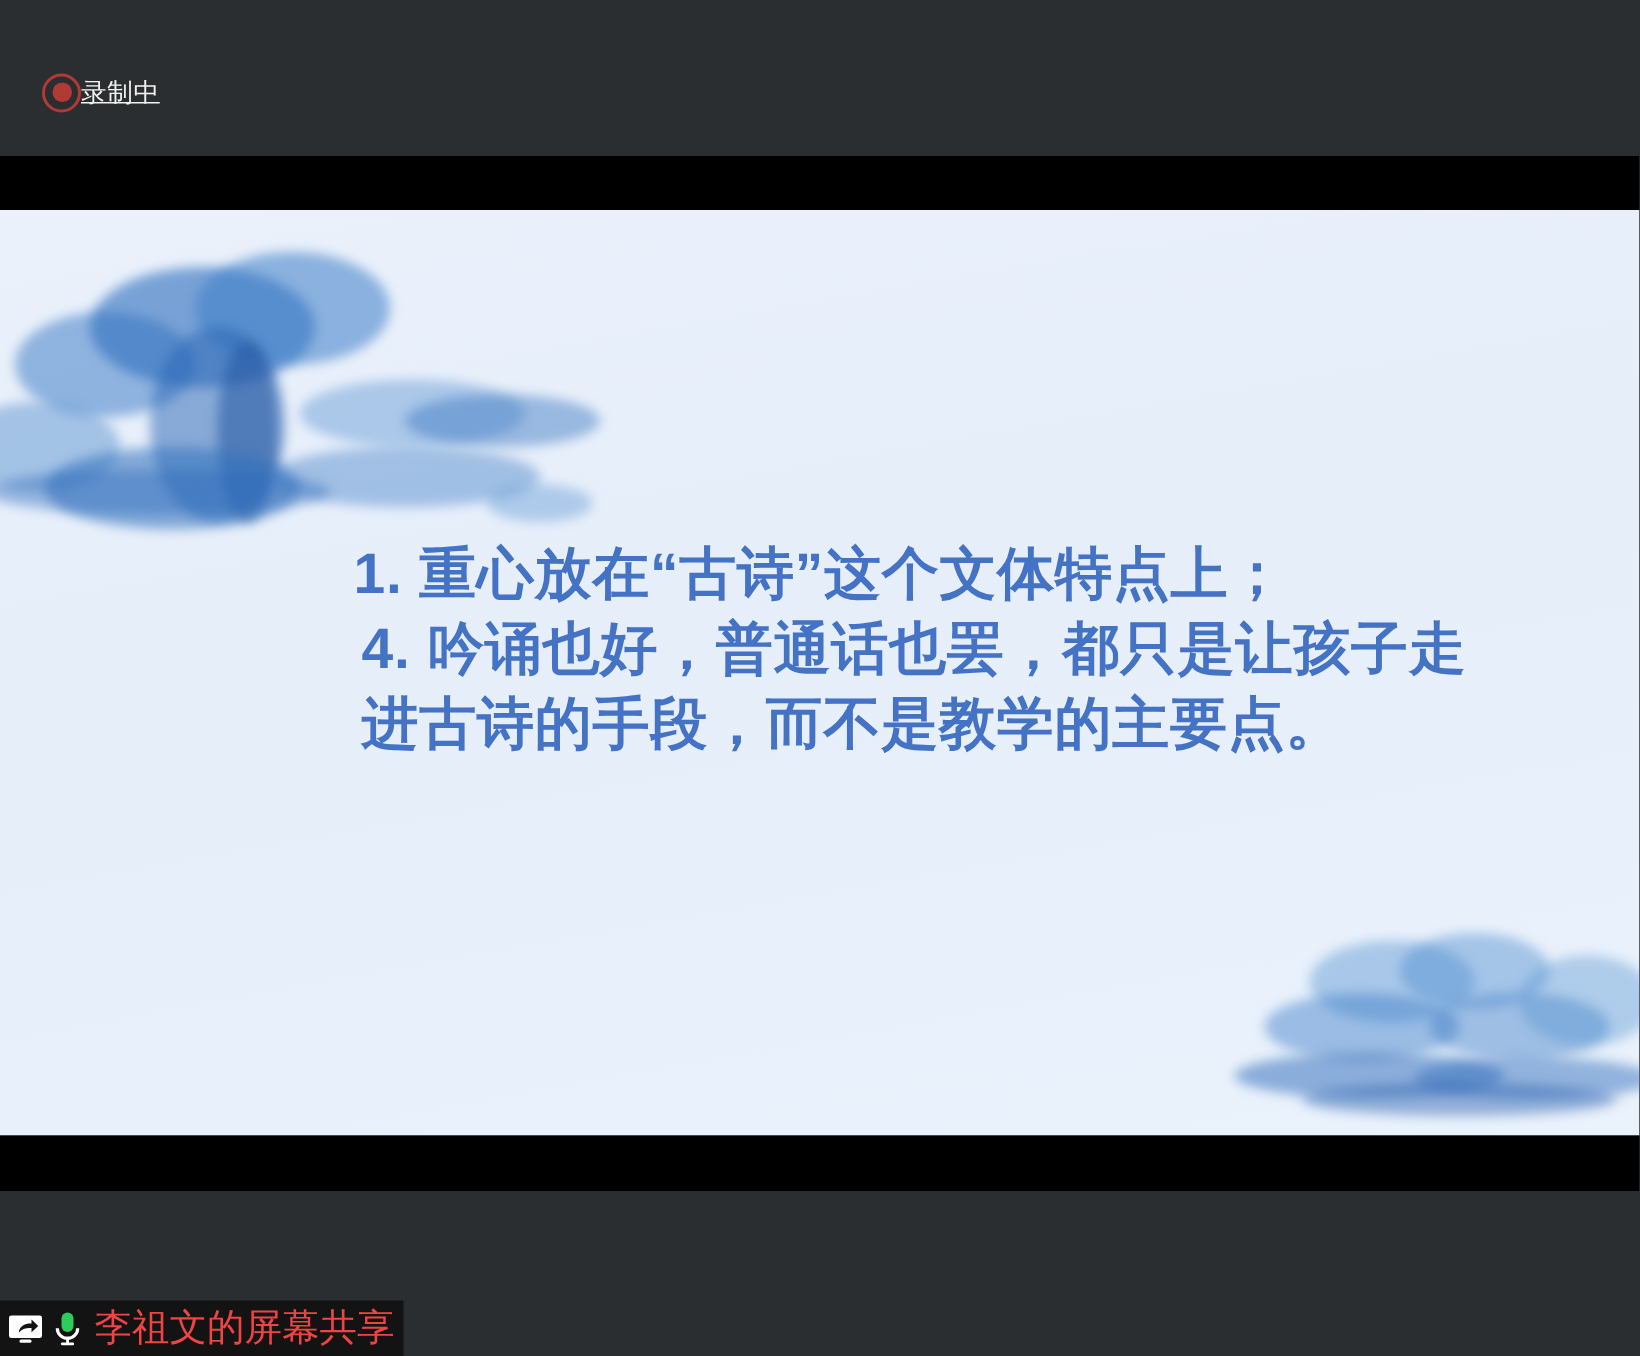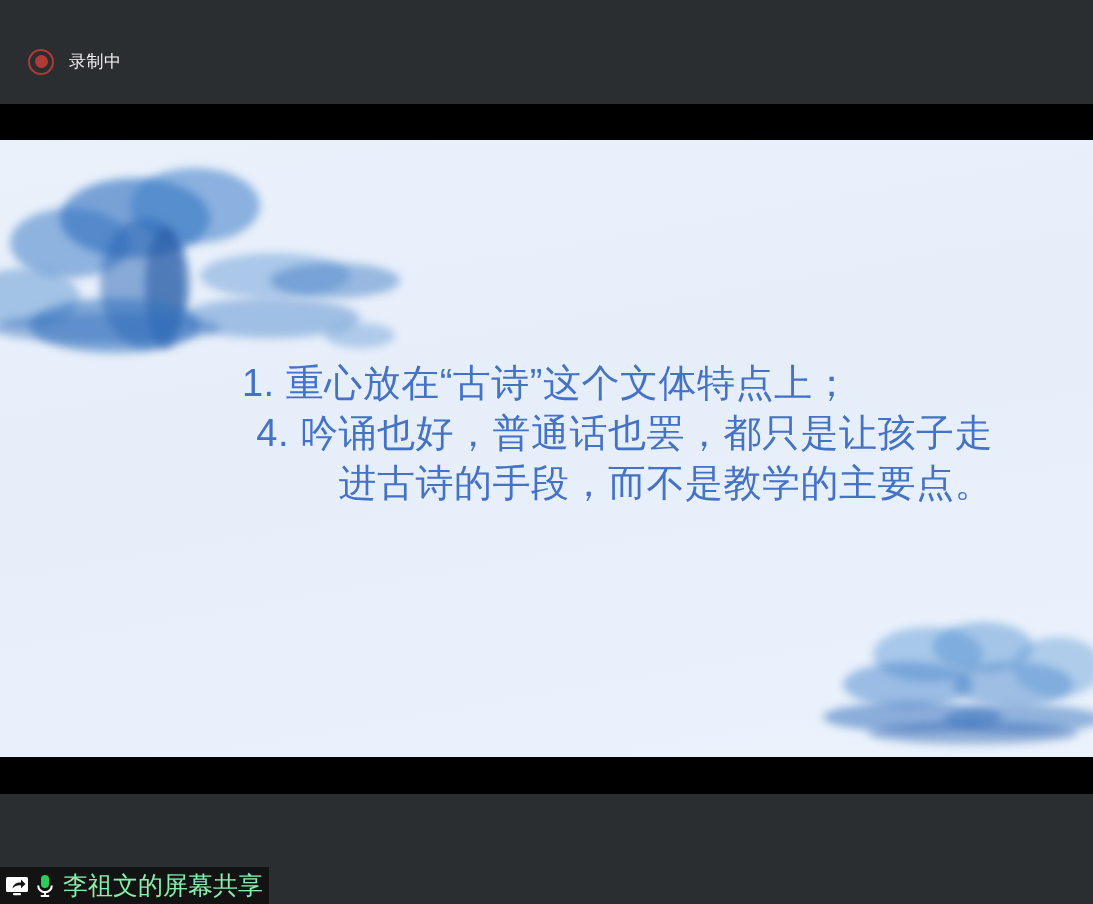--- a/index.html
+++ b/index.html
@@ -46,23 +46,23 @@
   .rec-dot i {
     display: block;
     width: 13px;
     height: 13px;
     border-radius: 50%;
     background: #b03a36;
   }
   .rec-label {
     color: #f2f2f2;
     font-size: 17px;
-    margin-left: 15px;
     letter-spacing: 0.5px;
     white-space: nowrap;
+    text-decoration: underline;
   }
 
   
   .letterbox-top {
     position: absolute;
     left: 0; top: 104px;
     width: 1093px; height: 36px;
     background: #000000;
   }
   .letterbox-bottom {
@@ -103,33 +103,33 @@
 
   
   .slide-text {
     position: absolute;
     left: 0;
     top: 218px;
     width: 1093px;
     text-align: center;
     color: #4472c4;
     font-size: 38px;
-    font-weight: normal;
+    font-weight: bold;
     line-height: 50px;
     letter-spacing: 0.5px;
   }
   .line {
     white-space: pre-wrap;
     display: block;
   }
   .line-1 { text-indent: 0; }
   .line-2 { text-indent: 0; }
   .line-3 { text-indent: 0; }
   .line-4 {
-    text-align: right;
+    text-align: left;
     margin-left: 196px;
     margin-right: 100px;
     text-indent: 0;
     padding-left: 45px;
   }
 
   
   .share-bar {
     position: absolute;
     left: 0;
@@ -139,21 +139,21 @@
     display: flex;
     align-items: center;
     padding: 0 6px 0 4px;
   }
   .share-icon, .mic-icon {
     flex: 0 0 auto;
     display: block;
     margin-right: 4px;
   }
   .share-name {
-    color: #86efac;
+    color: #ef4444;
     font-size: 25px;
     white-space: nowrap;
     margin-left: 3px;
     line-height: 1;
   }
 </style>
 </head>
 <body>
 
 <div class="topbar">

